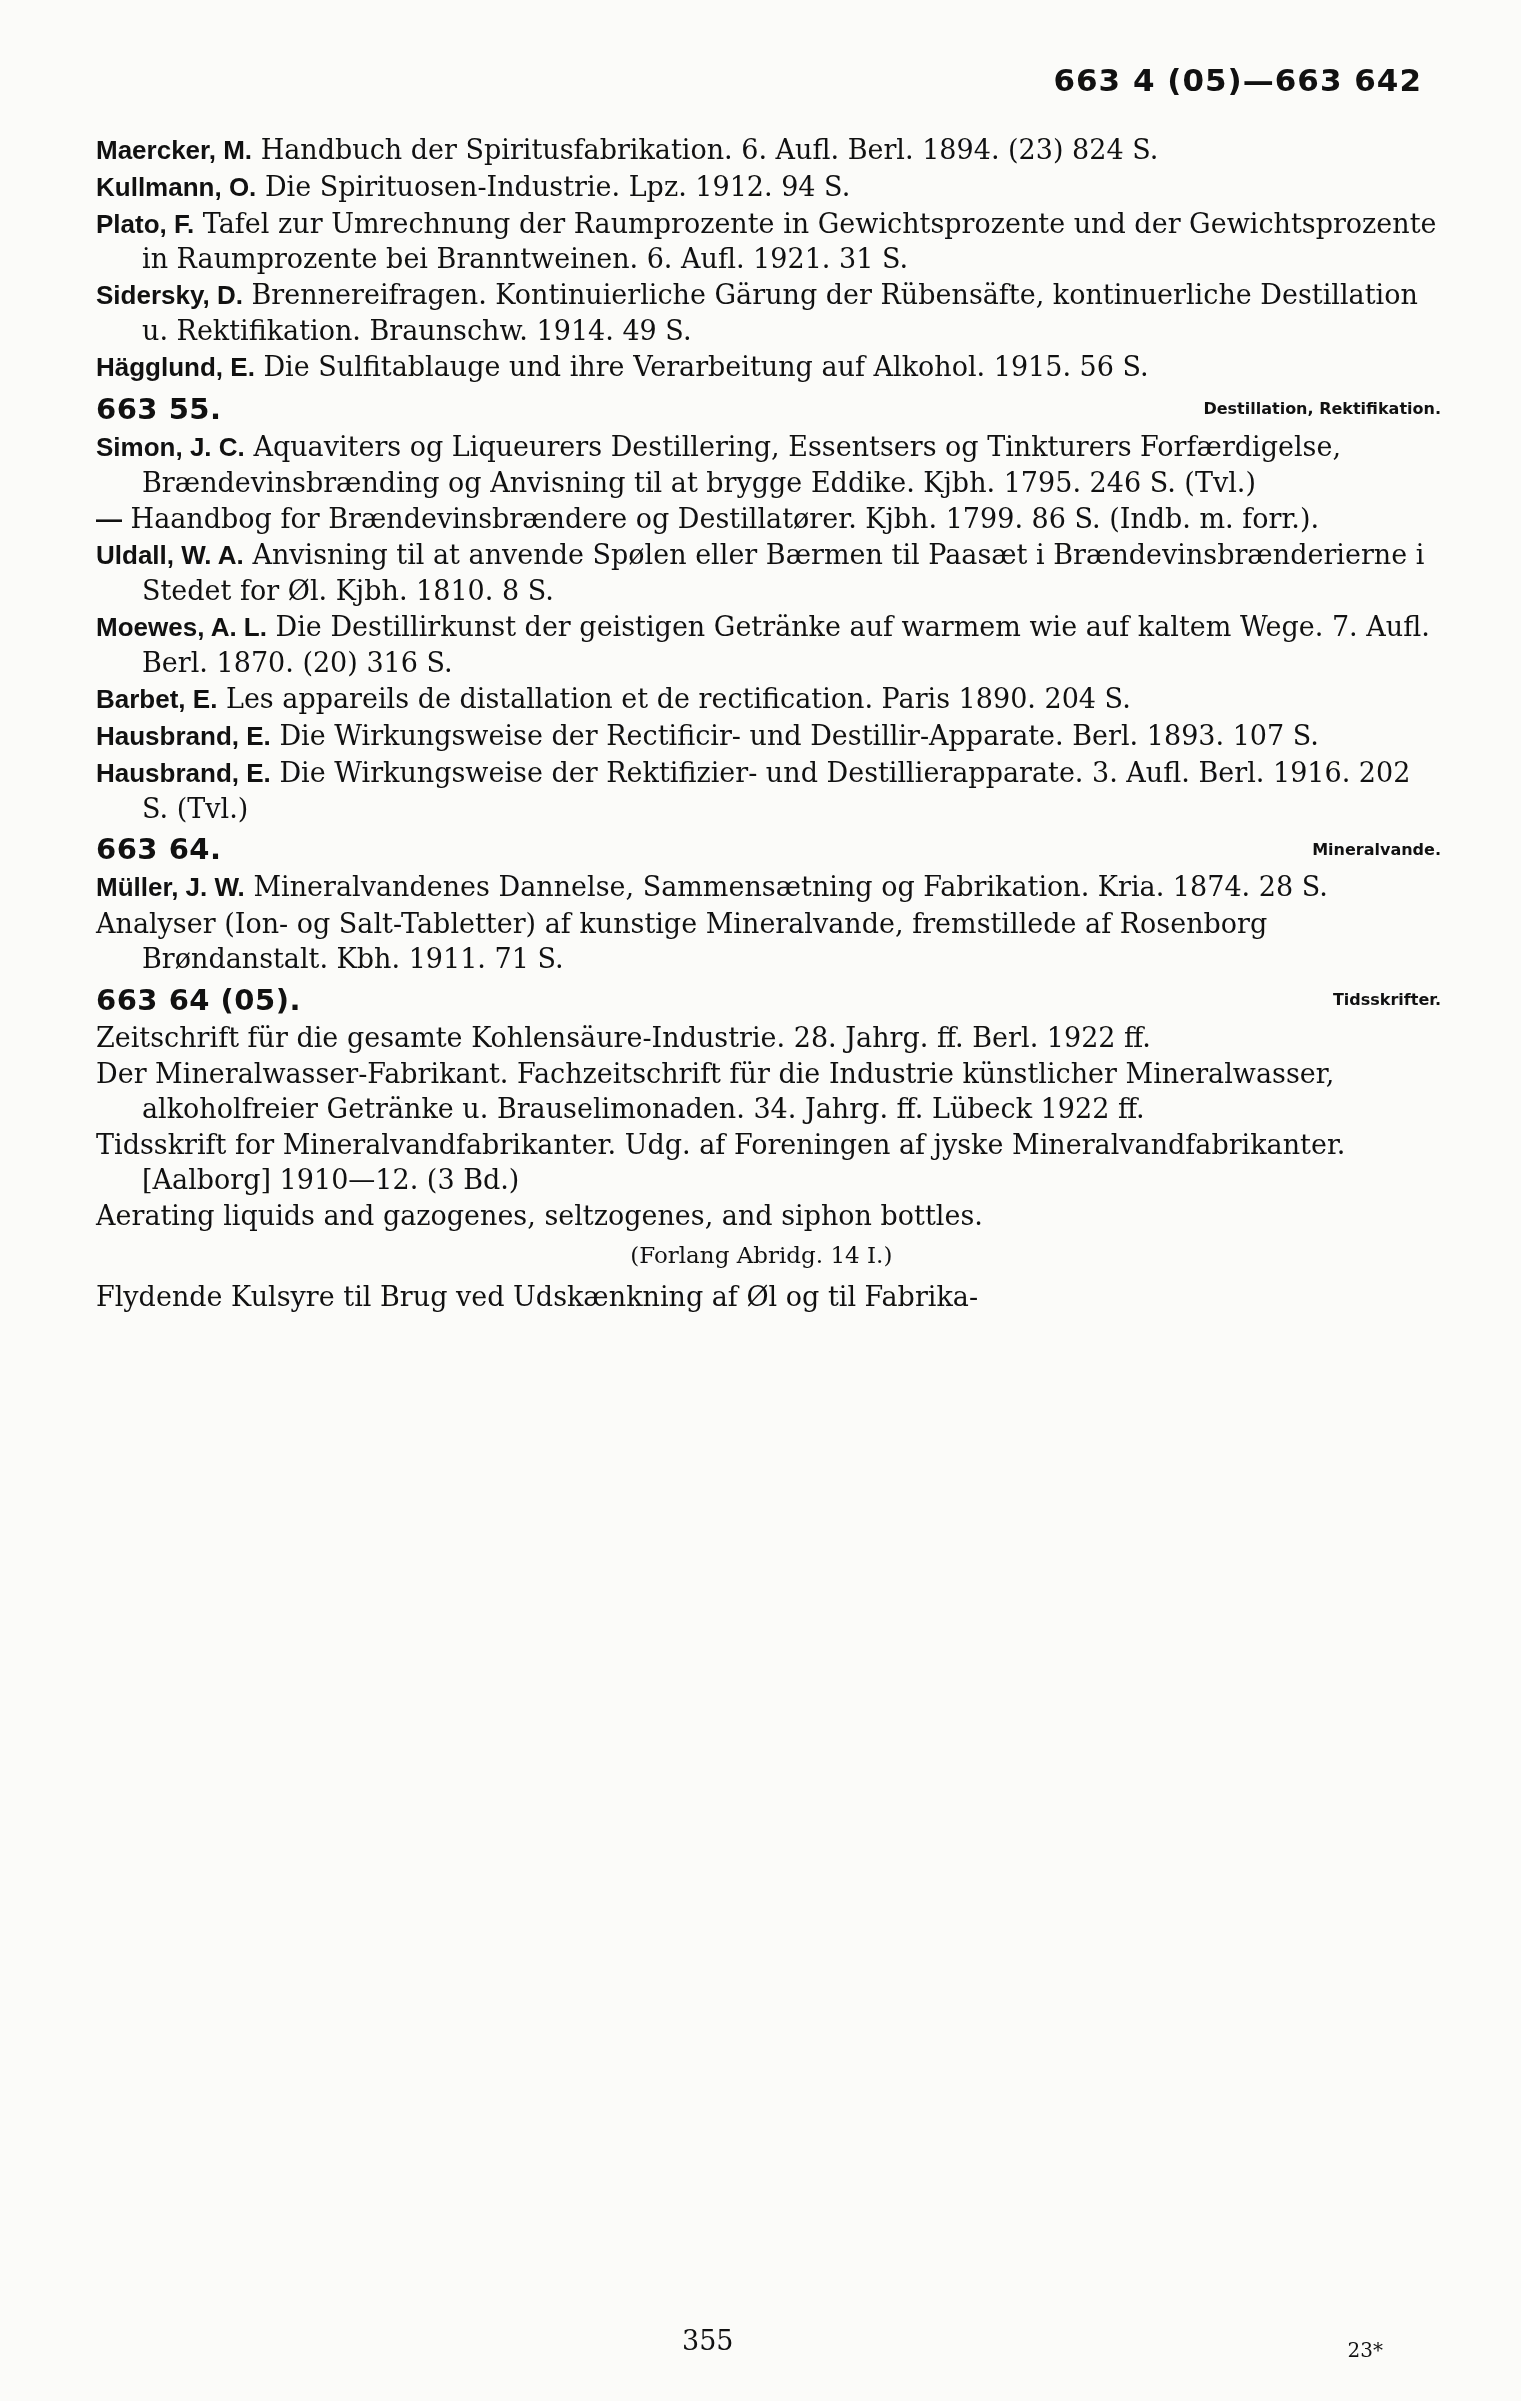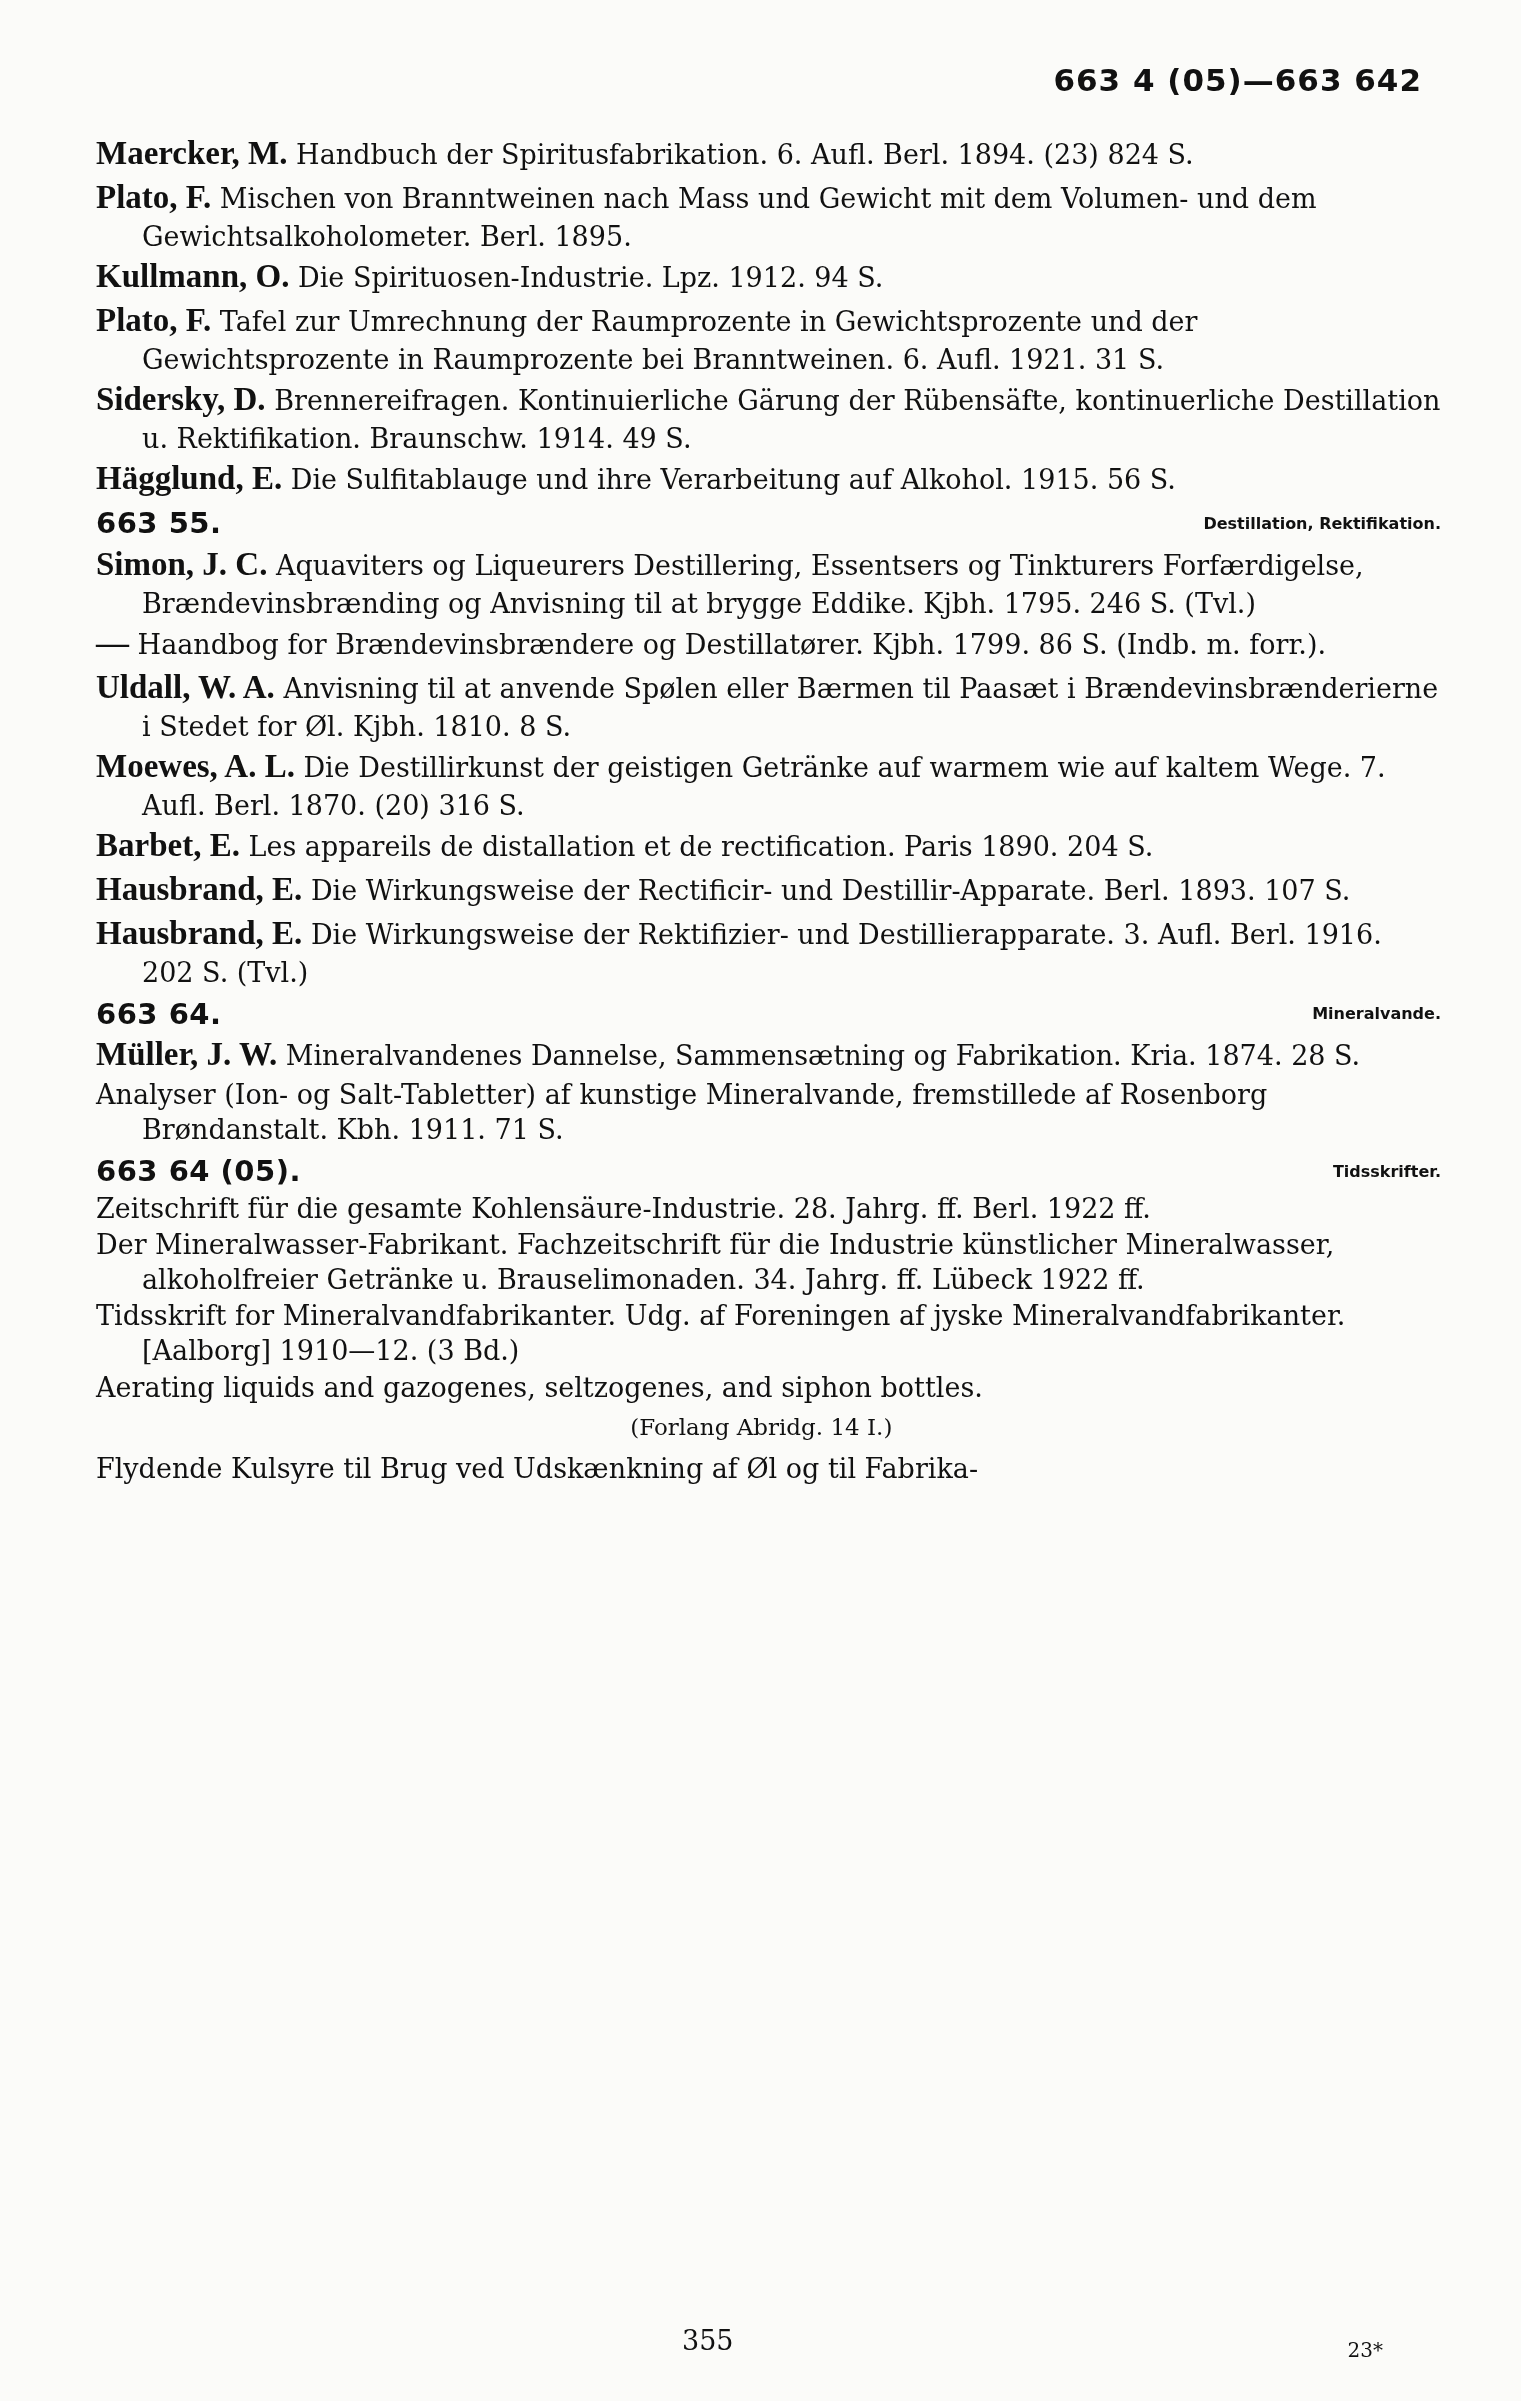--- a/index.html
+++ b/index.html
@@ -40,23 +40,23 @@
     font-size: 27px;
     line-height: 1.30;
     margin: 0 0 1px 0;
     text-indent: 0;
     padding-left: 46px;
   }
   .entry .hang {
     margin-left: -46px;
   }
   .author {
-    font-family: Liberation Serif, serif;
+    font-family: Liberation Sans, sans-serif;
     font-weight: bold;
-    font-size: 33px;
+    font-size: 26px;
   }
   .dash-entry {
     padding-left: 46px;
   }
   .section-head {
     display: flex;
     justify-content: space-between;
     align-items: center;
     font-family: "DejaVu Sans", sans-serif;
     font-weight: bold;
@@ -100,21 +100,20 @@
 </style>
 </head>
 <body>
 
 <div class="page">
 
   <div class="content">
     <div class="running-head">663 4 (05)—663 642</div>
     <div id="entries">
         <div class="entry"><span class="author hang">Maercker, M.</span><span> Handbuch der Spiritusfabrikation. 6. Aufl. Berl. 1894. (23) 824 S.</span></div>
-        <div class="entry"><span class="author hang">Plato, F.</span><span> Mischen von Branntweinen nach Mass und Gewicht mit dem Volumen- und dem Gewichtsalkoholometer. Berl. 1895.</span></div>
         <div class="entry"><span class="author hang">Kullmann, O.</span><span> Die Spirituosen-Industrie. Lpz. 1912. 94 S.</span></div>
         <div class="entry"><span class="author hang">Plato, F.</span><span> Tafel zur Umrechnung der Raumprozente in Gewichtsprozente und der Gewichtsprozente in Raumprozente bei Branntweinen. 6. Aufl. 1921. 31 S.</span></div>
         <div class="entry"><span class="author hang">Sidersky, D.</span><span> Brennereifragen. Kontinuierliche Gärung der Rübensäfte, kontinuerliche Destillation u. Rektifikation. Braunschw. 1914. 49 S.</span></div>
         <div class="entry"><span class="author hang">Hägglund, E.</span><span> Die Sulfitablauge und ihre Verarbeitung auf Alkohol. 1915. 56 S.</span></div>
         <div class="section-head">
           <span class="num">663 55.</span>
           <span class="ttl">Destillation, Rektifikation.</span>
         </div>
         <div class="entry"><span class="author hang">Simon, J. C.</span><span> Aquaviters og Liqueurers Destillering, Essentsers og Tinkturers Forfærdigelse, Brændevinsbrænding og Anvisning til at brygge Eddike. Kjbh. 1795. 246 S. (Tvl.)</span></div>
         <div class="entry dash-entry"><span class="author hang">—</span><span> Haandbog for Brændevinsbrændere og Destillatører. Kjbh. 1799. 86 S. (Indb. m. forr.).</span></div>

